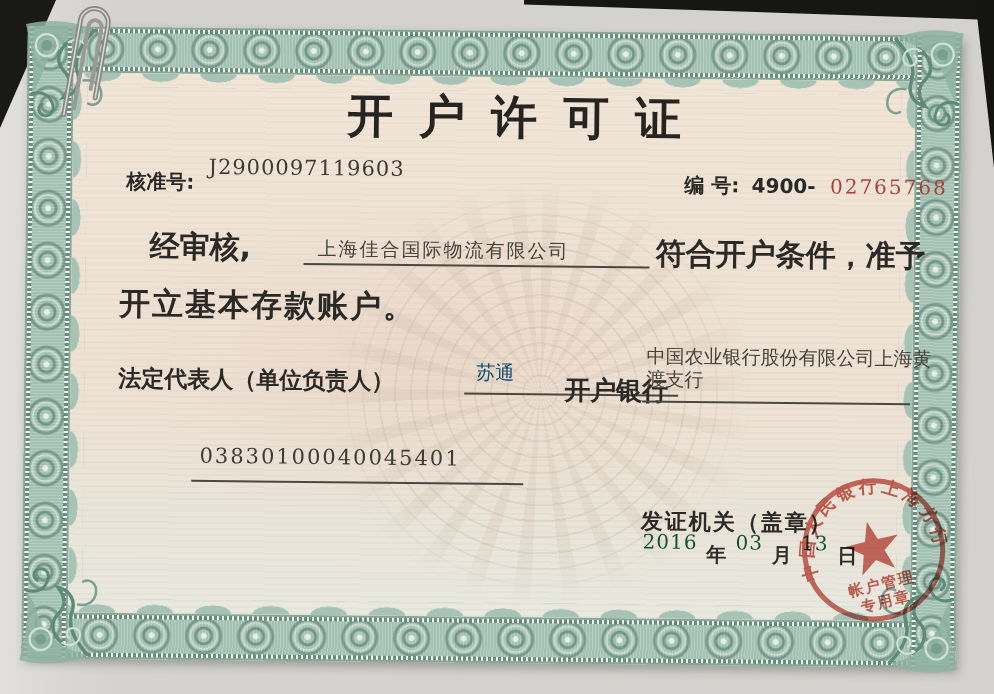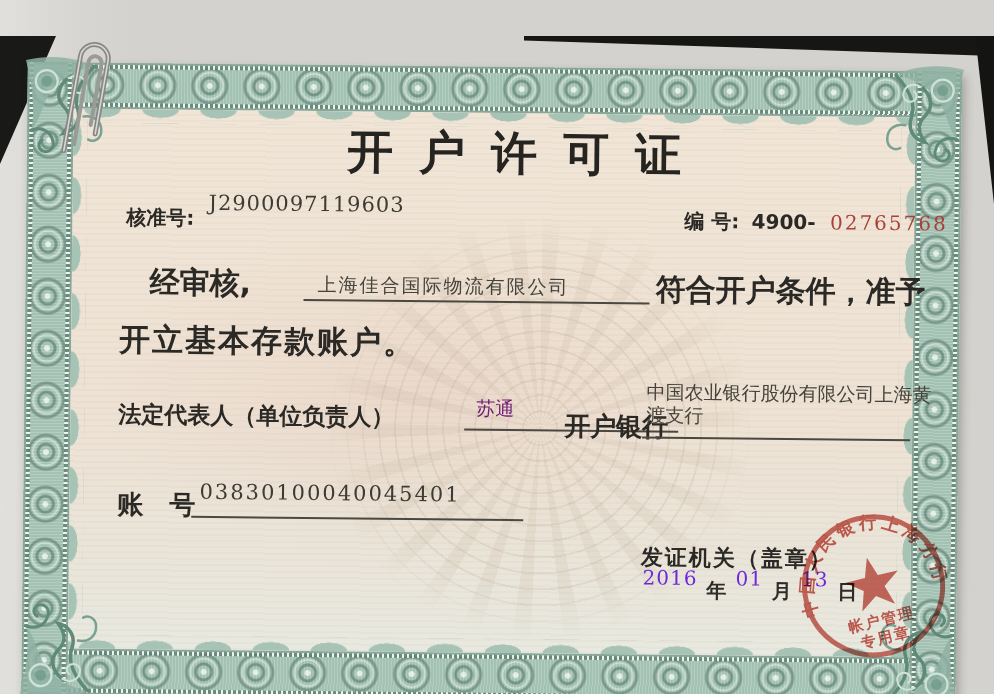--- a/index.html
+++ b/index.html
@@ -3,21 +3,21 @@
 <meta charset="utf-8">
 <style>
   html,body{margin:0;padding:0;}
   body{
     width:994px;height:694px;overflow:hidden;position:relative;
     font-family:"DejaVu Sans","Liberation Sans",sans-serif;
     background:
       linear-gradient(90deg, #e2e0dc 0px, #d8d6d2 70px, #d3d2ce 140px),
       #d3d2ce;
   }
-  .photo{position:absolute;inset:0;margin-top:36px;}
+  .photo{position:absolute;inset:0;}
   
   .dark-tl{position:absolute;left:0;top:0;width:56px;height:128px;background:#191917;
     clip-path:polygon(0 0,100% 0,0 100%);}
   .dark-top{position:absolute;right:0;top:0;width:470px;height:20px;background:#161614;
     clip-path:polygon(0 0,100% 0,100% 100%,0 22%);}
   .dark-right{position:absolute;right:0;top:0;width:26px;height:168px;background:#141412;
     clip-path:polygon(28% 0,100% 0,100% 100%);}
   
   .cert{
     position:absolute;left:28px;top:26px;width:934px;height:632px;
@@ -100,28 +100,28 @@
   .approval-label{position:absolute;left:100px;top:141px;font-size:20px;}
   .approval-value{position:absolute;left:182px;top:127px;font-size:21px;letter-spacing:1px;}
   .serial{position:absolute;left:658px;top:139px;font-size:20px;white-space:nowrap;}
   .serial .pre{margin-left:6px;}
   .serial .num{font-family:"DejaVu Serif","Liberation Serif",serif;color:#ab4038;letter-spacing:2px;margin-left:8px;}
   .reviewed-label{position:absolute;left:124px;top:199px;font-size:30px;}
   .company-name{position:absolute;left:292px;top:207px;font-size:19px;letter-spacing:2px;color:#45433b;}
   .condition-text{position:absolute;left:630px;top:201px;font-size:30px;white-space:nowrap;}
   .account-type{position:absolute;left:94px;top:256px;font-size:31px;letter-spacing:2px;}
   .legalrep-label{position:absolute;left:94px;top:336px;font-size:23px;}
-  .legalrep-value{position:absolute;left:452px;top:329px;font-size:19px;color:#701a75;}
+  .legalrep-value{position:absolute;left:452px;top:329px;font-size:19px;color:#0c4a6e;}
   .bank-label{position:absolute;left:540px;top:341px;font-size:26px;}
   .bank-value{position:absolute;left:622px;top:312px;width:296px;font-size:19px;line-height:23px;color:#45433b;}
   .account-label{position:absolute;left:94px;top:424px;font-size:26px;}
   .account-value{position:absolute;left:176px;top:416px;font-size:21px;letter-spacing:2px;}
   .issuer-label{position:absolute;left:618px;top:474px;font-size:22px;letter-spacing:2px;}
   .date-row{position:absolute;left:620px;top:498px;font-size:20px;white-space:nowrap;}
-  .date-row .n{font-family:"DejaVu Serif","Liberation Serif",serif;color:#6d28d9;position:relative;top:-2px;letter-spacing:1px;}
+  .date-row .n{font-family:"DejaVu Serif","Liberation Serif",serif;color:#14532d;position:relative;top:-2px;letter-spacing:1px;}
   .date-row .c{font-weight:700;position:relative;top:10px;}
   .date-row span{margin-right:9px;}
   
   .seal{position:absolute;left:772px;top:436px;width:158px;height:158px;
     transform:rotate(-14deg);opacity:.92;mix-blend-mode:multiply;}
   .seal svg{width:100%;height:100%;display:block;}
   
   .clip{position:absolute;left:56px;top:-8px;width:64px;height:132px;transform:rotate(10deg);z-index:5;}
   .clip svg{width:100%;height:100%;display:block;}
   .hiddendefs{position:absolute;width:0;height:0;overflow:hidden;}
@@ -203,27 +203,26 @@
       <div class="account-type lbl">开立基本存款账户。</div>
 
       <div class="legalrep-label lbl">法定代表人（单位负责人）</div>
       <div class="legalrep-value">苏通</div>
       <div class="fill-line" style="left:440px;top:362px;width:214px;"></div>
 
       <div class="bank-label lbl">开户银行</div>
       <div class="bank-value">中国农业银行股份有限公司上海黄渡支行</div>
       <div class="fill-line" style="left:618px;top:368px;width:268px;"></div>
 
-      <div class="account-label lbl">账　号</div>
       <div class="account-value val">03830100040045401</div>
       <div class="fill-line" style="left:168px;top:452px;width:332px;"></div>
 
       <div class="issuer-label lbl">发证机关（盖章）</div>
       <div class="date-row">
-        <span class="n">2016</span><span class="c">年</span><span class="n">01</span><span class="c">月</span><span class="n">13</span><span class="c">日</span>
+        <span class="n">2016</span><span class="c">年</span><span class="n">03</span><span class="c">月</span><span class="n">13</span><span class="c">日</span>
       </div>
 
       <div class="seal">
         <svg viewBox="0 0 158 158">
           <defs>
             <path id="sealArc" d="M 22,104 A 61,61 0 1 1 136,104" fill="none"></path>
           </defs>
           <circle cx="79" cy="79" r="69" fill="none" stroke="#c8544a" stroke-width="5" opacity="0.9"></circle>
           <text font-size="17.5" fill="#c8544a" font-weight="700" letter-spacing="4" font-family="'DejaVu Sans',sans-serif">
             <textPath href="#sealArc" startOffset="4%">中国人民银行上海分行</textPath>

